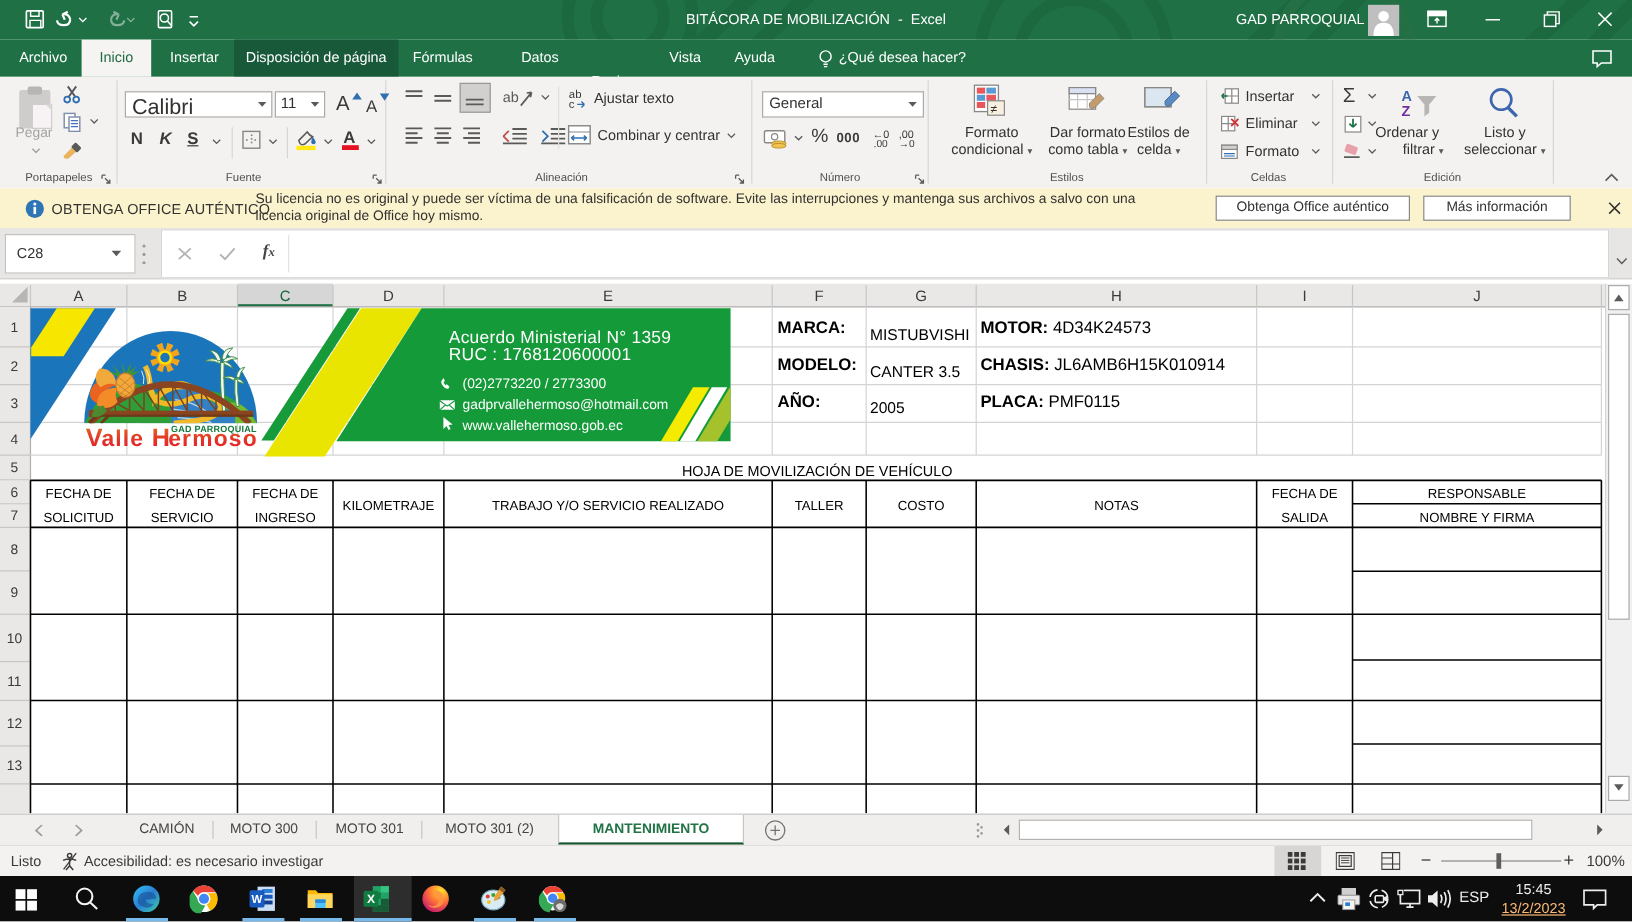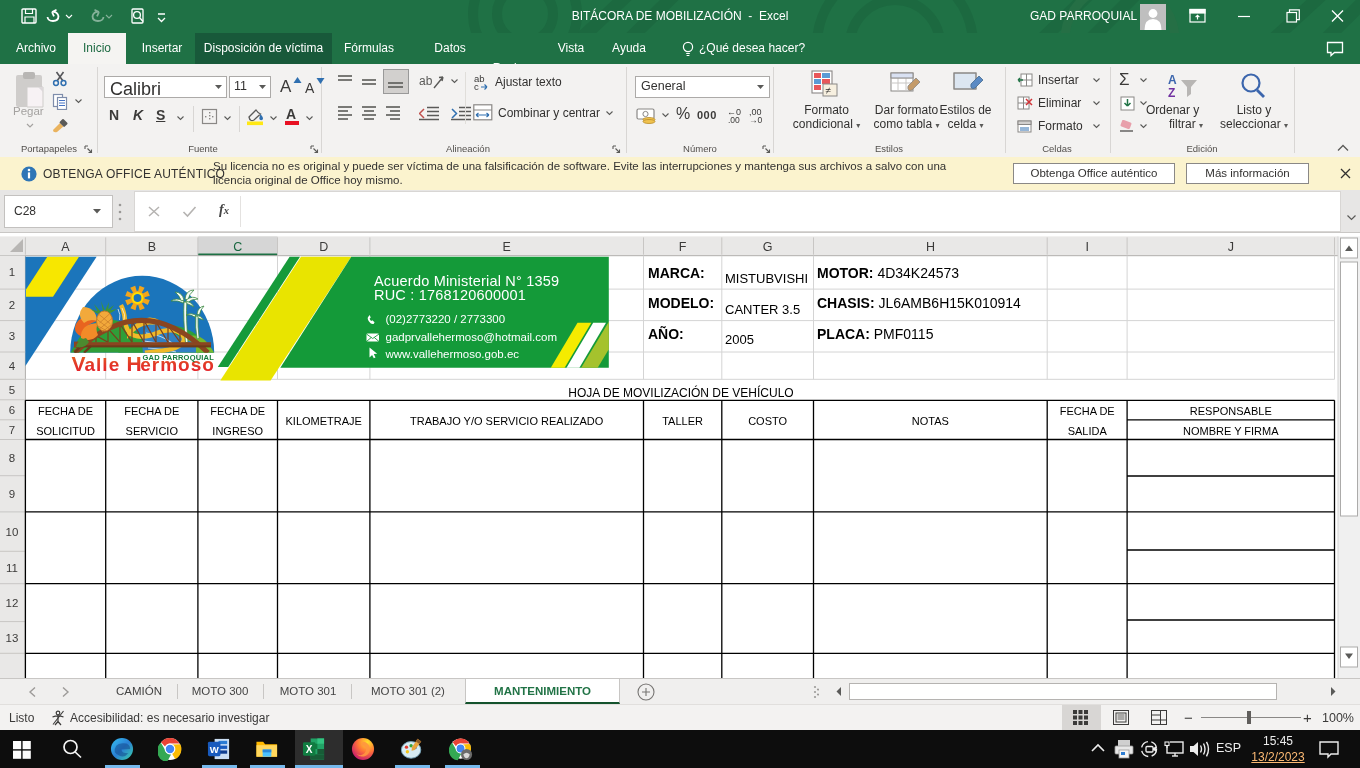--- a/index.html
+++ b/index.html
@@ -92,21 +92,21 @@
         <rect x="4" y="1.5" width="15" height="3.5" fill="#fff"></rect>
         <path d="M11.5 11.5 v-4 M9.6 9.2 l1.9 -1.9 l1.9 1.9"></path>
         <line x1="52" y1="8.5" x2="64" y2="8.5"></line>
         <rect x="101" y="4.5" width="9.5" height="9.5"></rect>
         <path d="M103.5 4.5 v-2.6 h9.8 v9.8 h-2.7"></path>
         <path d="M146 2.5 l11 11 M157 2.5 l-11 11" stroke-width="1.3"></path>
       </g>
     </svg>
   </div>
   <div id="tabrow">
-    <div class="tab" style="left:195px;width:137px;background:#18593a;">Disposición de víctima</div>
+    <div class="tab" style="left:195px;width:137px;background:#18593a;">Disposición de página</div>
     <div class="tab" style="left:68px;width:58px;background:#f5f4f2;color:#1e6b43;">Inicio</div>
     <div class="tab" style="left:8px;width:56px;">Archivo</div>
     <div class="tab" style="left:132px;width:60px;">Insertar</div>
     <div class="tab" style="left:338px;width:62px;">Fórmulas</div>
     <div class="tab" style="left:429px;width:42px;">Datos</div>
     <div class="tab" style="left:487px;width:52px;margin-top:20px;">Revisar</div>
     <div class="tab" style="left:552px;width:38px;">Vista</div>
     <div class="tab" style="left:607px;width:44px;">Ayuda</div>
     <svg class="abs" style="left:680px;top:7px" width="16" height="19" viewBox="0 0 16 19">
       <g stroke="#fff" fill="none" stroke-width="1.2">

